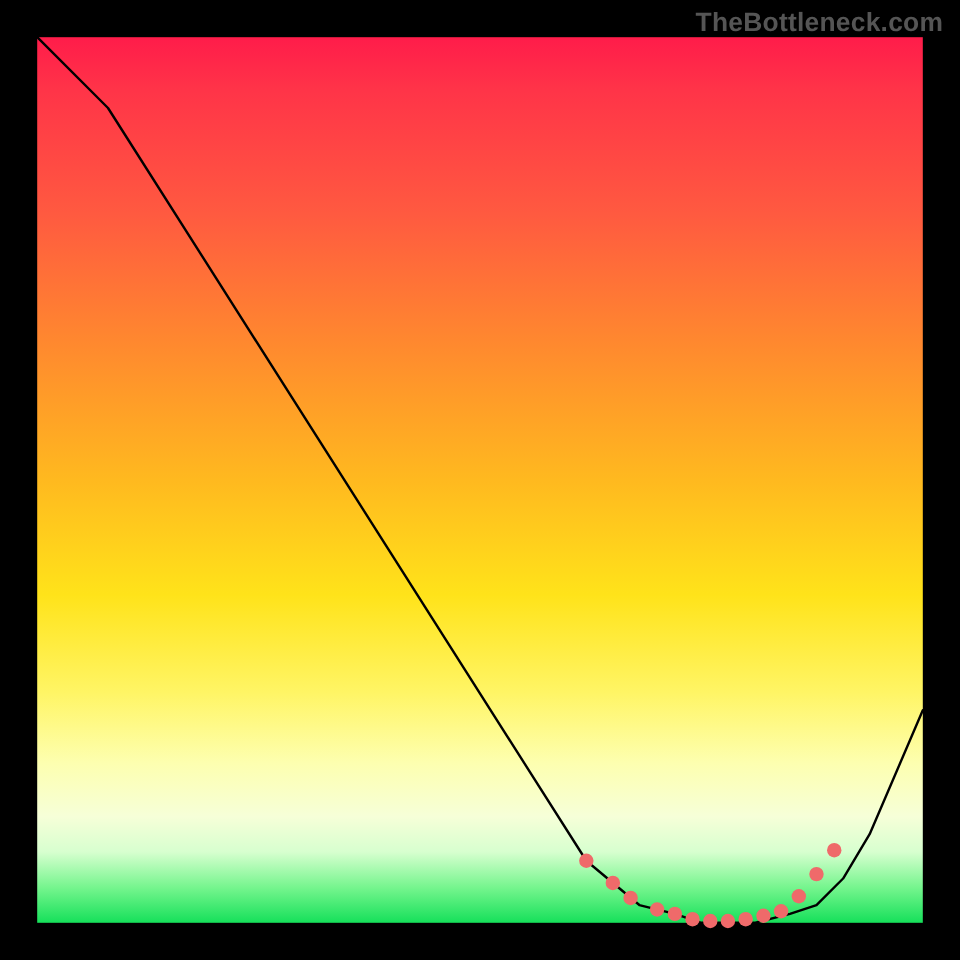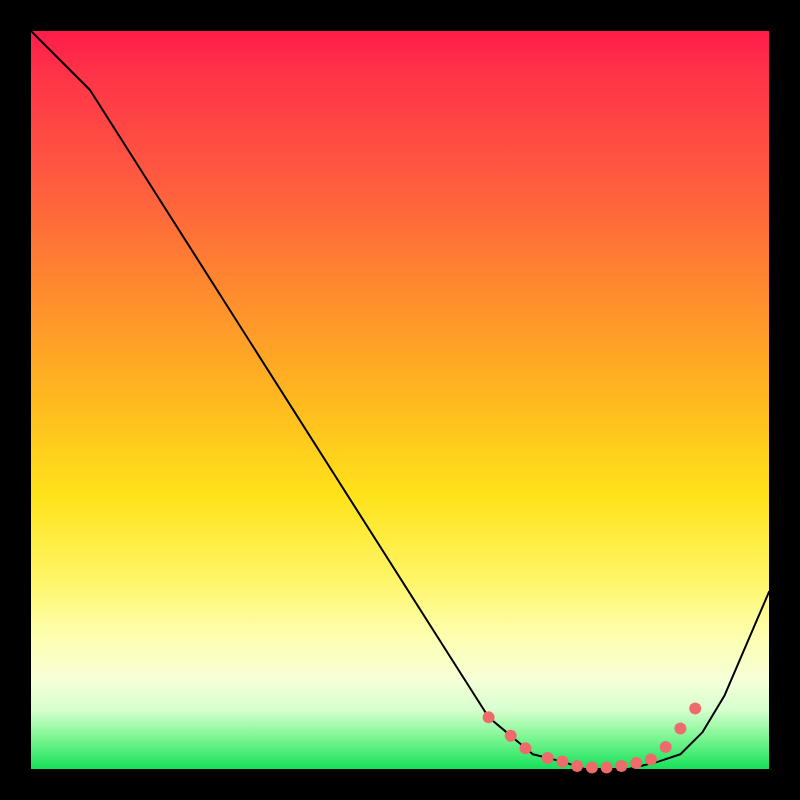--- a/index.html
+++ b/index.html
@@ -70,20 +70,21 @@
   .dot {
     fill: #ef6a6a;
     stroke: none;
   }
 </style>
 </head>
 <body>
 
 <div class="frame">
 
+  <div class="attribution">TheBottleneck.com</div>
 
   <div class="plot-area">
     <svg class="curve" viewBox="0 0 738 738" preserveAspectRatio="none">
       <path id="curve-path" class="curve-path" d="M0.0 0.0 L59.0 59.0 L457.6 686.3 L501.8 723.2 L531.4 730.6 L553.5 738.0 L575.6 738.0 L597.8 738.0 L627.3 730.6 L649.4 723.2 L671.6 701.1 L693.7 664.2 L738.0 560.9"></path>
       <g id="dots-group">
           <circle class="dot" cx="457.6" cy="686.3" r="6"></circle>
           <circle class="dot" cx="479.7" cy="704.8" r="6"></circle>
           <circle class="dot" cx="494.5" cy="717.3" r="6"></circle>
           <circle class="dot" cx="516.6" cy="726.9" r="6"></circle>
           <circle class="dot" cx="531.4" cy="730.6" r="6"></circle>

